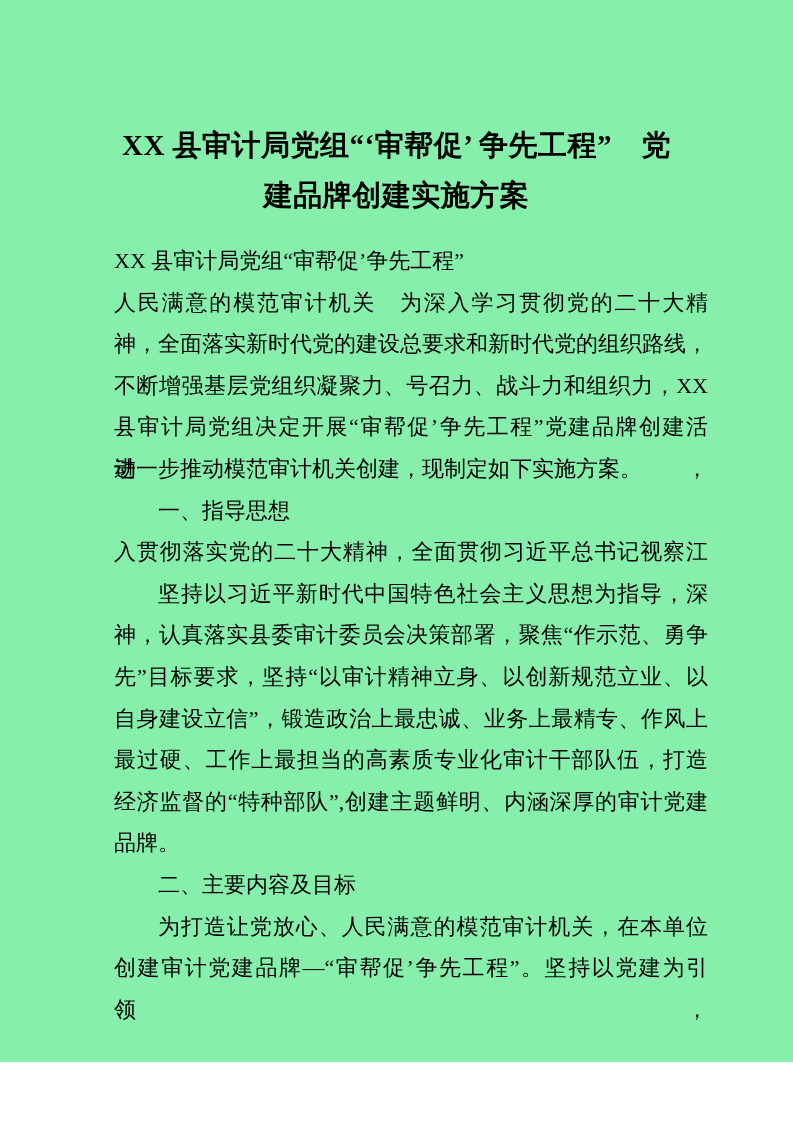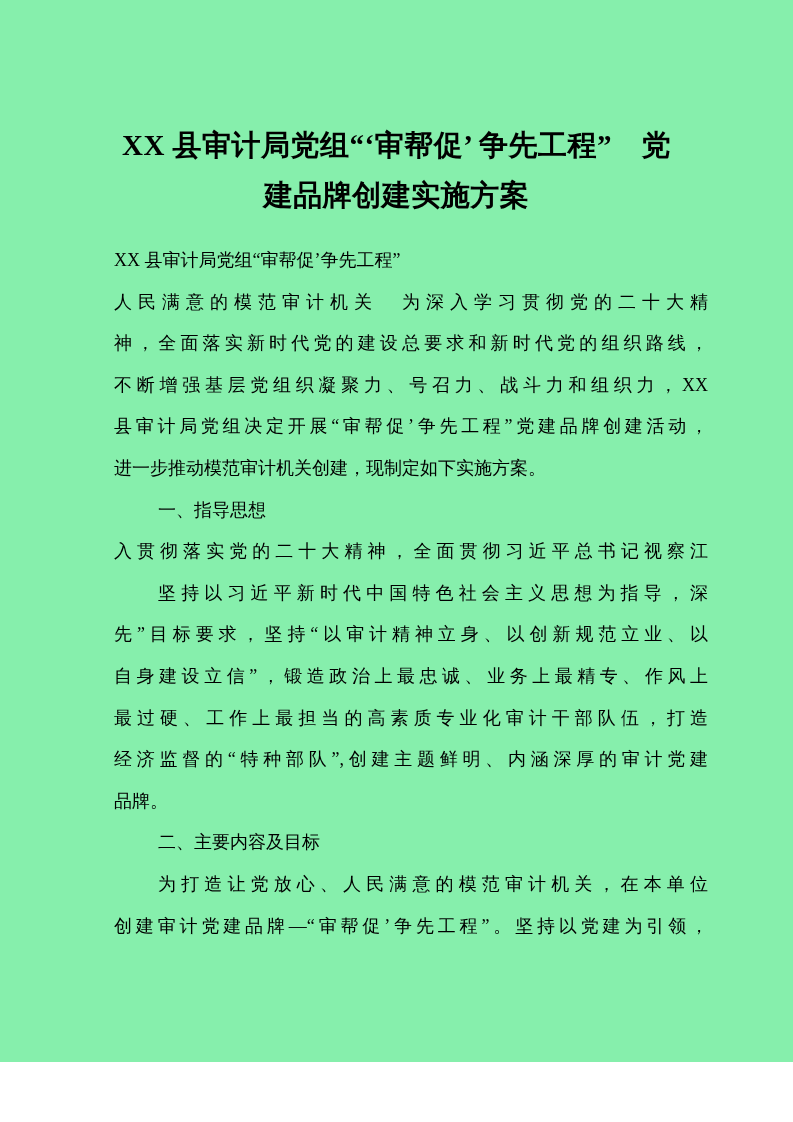--- a/index.html
+++ b/index.html
@@ -26,21 +26,21 @@
     font-size: 29px;
     line-height: 50px;
     font-weight: bold;
     letter-spacing: 0.5px;
   }
   .doc-body {
     position: absolute;
     top: 240px;
     left: 114px;
     width: 594px;
-    font-size: 18px;
+    font-size: 22px;
     line-height: 41.6px;
   }
   .ln {
     height: 41.6px;
     text-align: left;
     white-space: pre-wrap;
   }
   .ln.j {
     text-align: justify;
     text-align-last: justify;
@@ -63,20 +63,21 @@
   <div class="doc-body">
     <div class="ln">XX 县审计局党组“审帮促’争先工程”</div>
     <div class="ln j">人民满意的模范审计机关　为深入学习贯彻党的二十大精</div>
     <div class="ln j">神，全面落实新时代党的建设总要求和新时代党的组织路线，</div>
     <div class="ln j">不断增强基层党组织凝聚力、号召力、战斗力和组织力，XX</div>
     <div class="ln j">县审计局党组决定开展“审帮促’争先工程”党建品牌创建活动，</div>
     <div class="ln">进一步推动模范审计机关创建，现制定如下实施方案。</div>
     <div class="ln indent">一、指导思想</div>
     <div class="ln j">入贯彻落实党的二十大精神，全面贯彻习近平总书记视察江</div>
     <div class="ln j indent">坚持以习近平新时代中国特色社会主义思想为指导，深</div>
+    <div class="ln j">神，认真落实县委审计委员会决策部署，聚焦“作示范、勇争</div>
     <div class="ln j">先”目标要求，坚持“以审计精神立身、以创新规范立业、以</div>
     <div class="ln j">自身建设立信”，锻造政治上最忠诚、业务上最精专、作风上</div>
     <div class="ln j">最过硬、工作上最担当的高素质专业化审计干部队伍，打造</div>
     <div class="ln j">经济监督的“特种部队”,创建主题鲜明、内涵深厚的审计党建</div>
     <div class="ln">品牌。</div>
     <div class="ln indent">二、主要内容及目标</div>
     <div class="ln j indent">为打造让党放心、人民满意的模范审计机关，在本单位</div>
     <div class="ln j">创建审计党建品牌—“审帮促’争先工程”。坚持以党建为引领，</div>
   </div>
 

